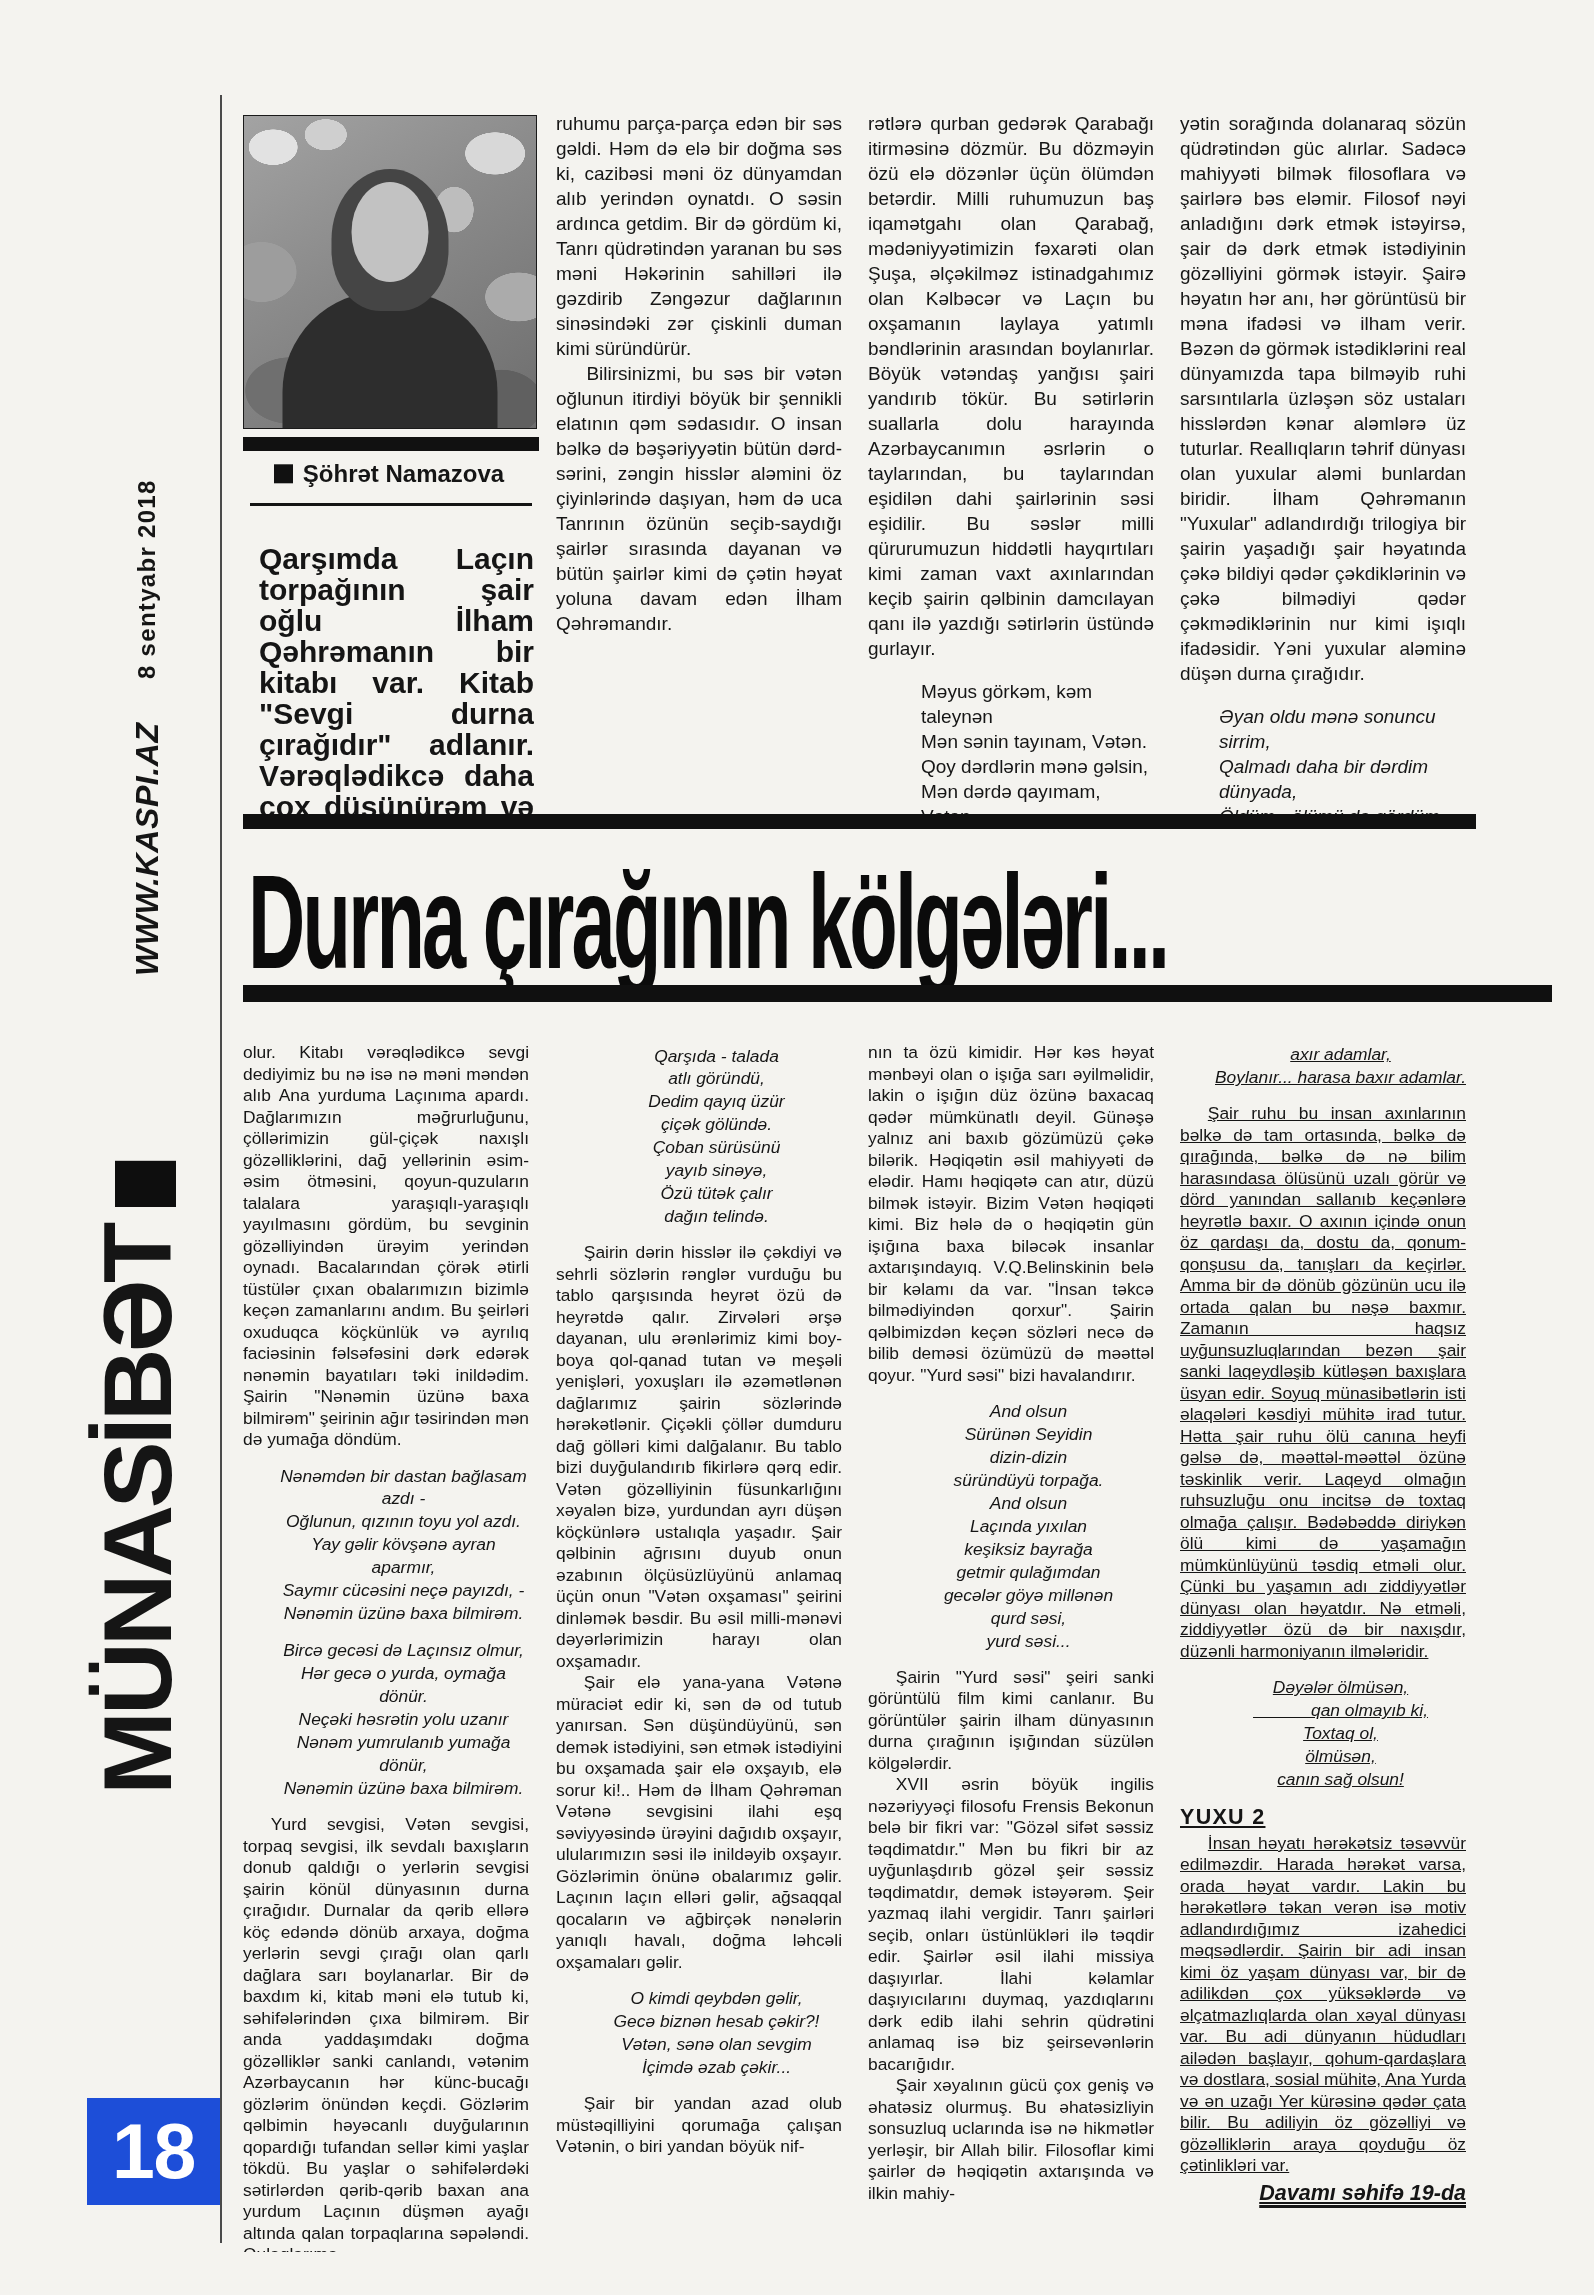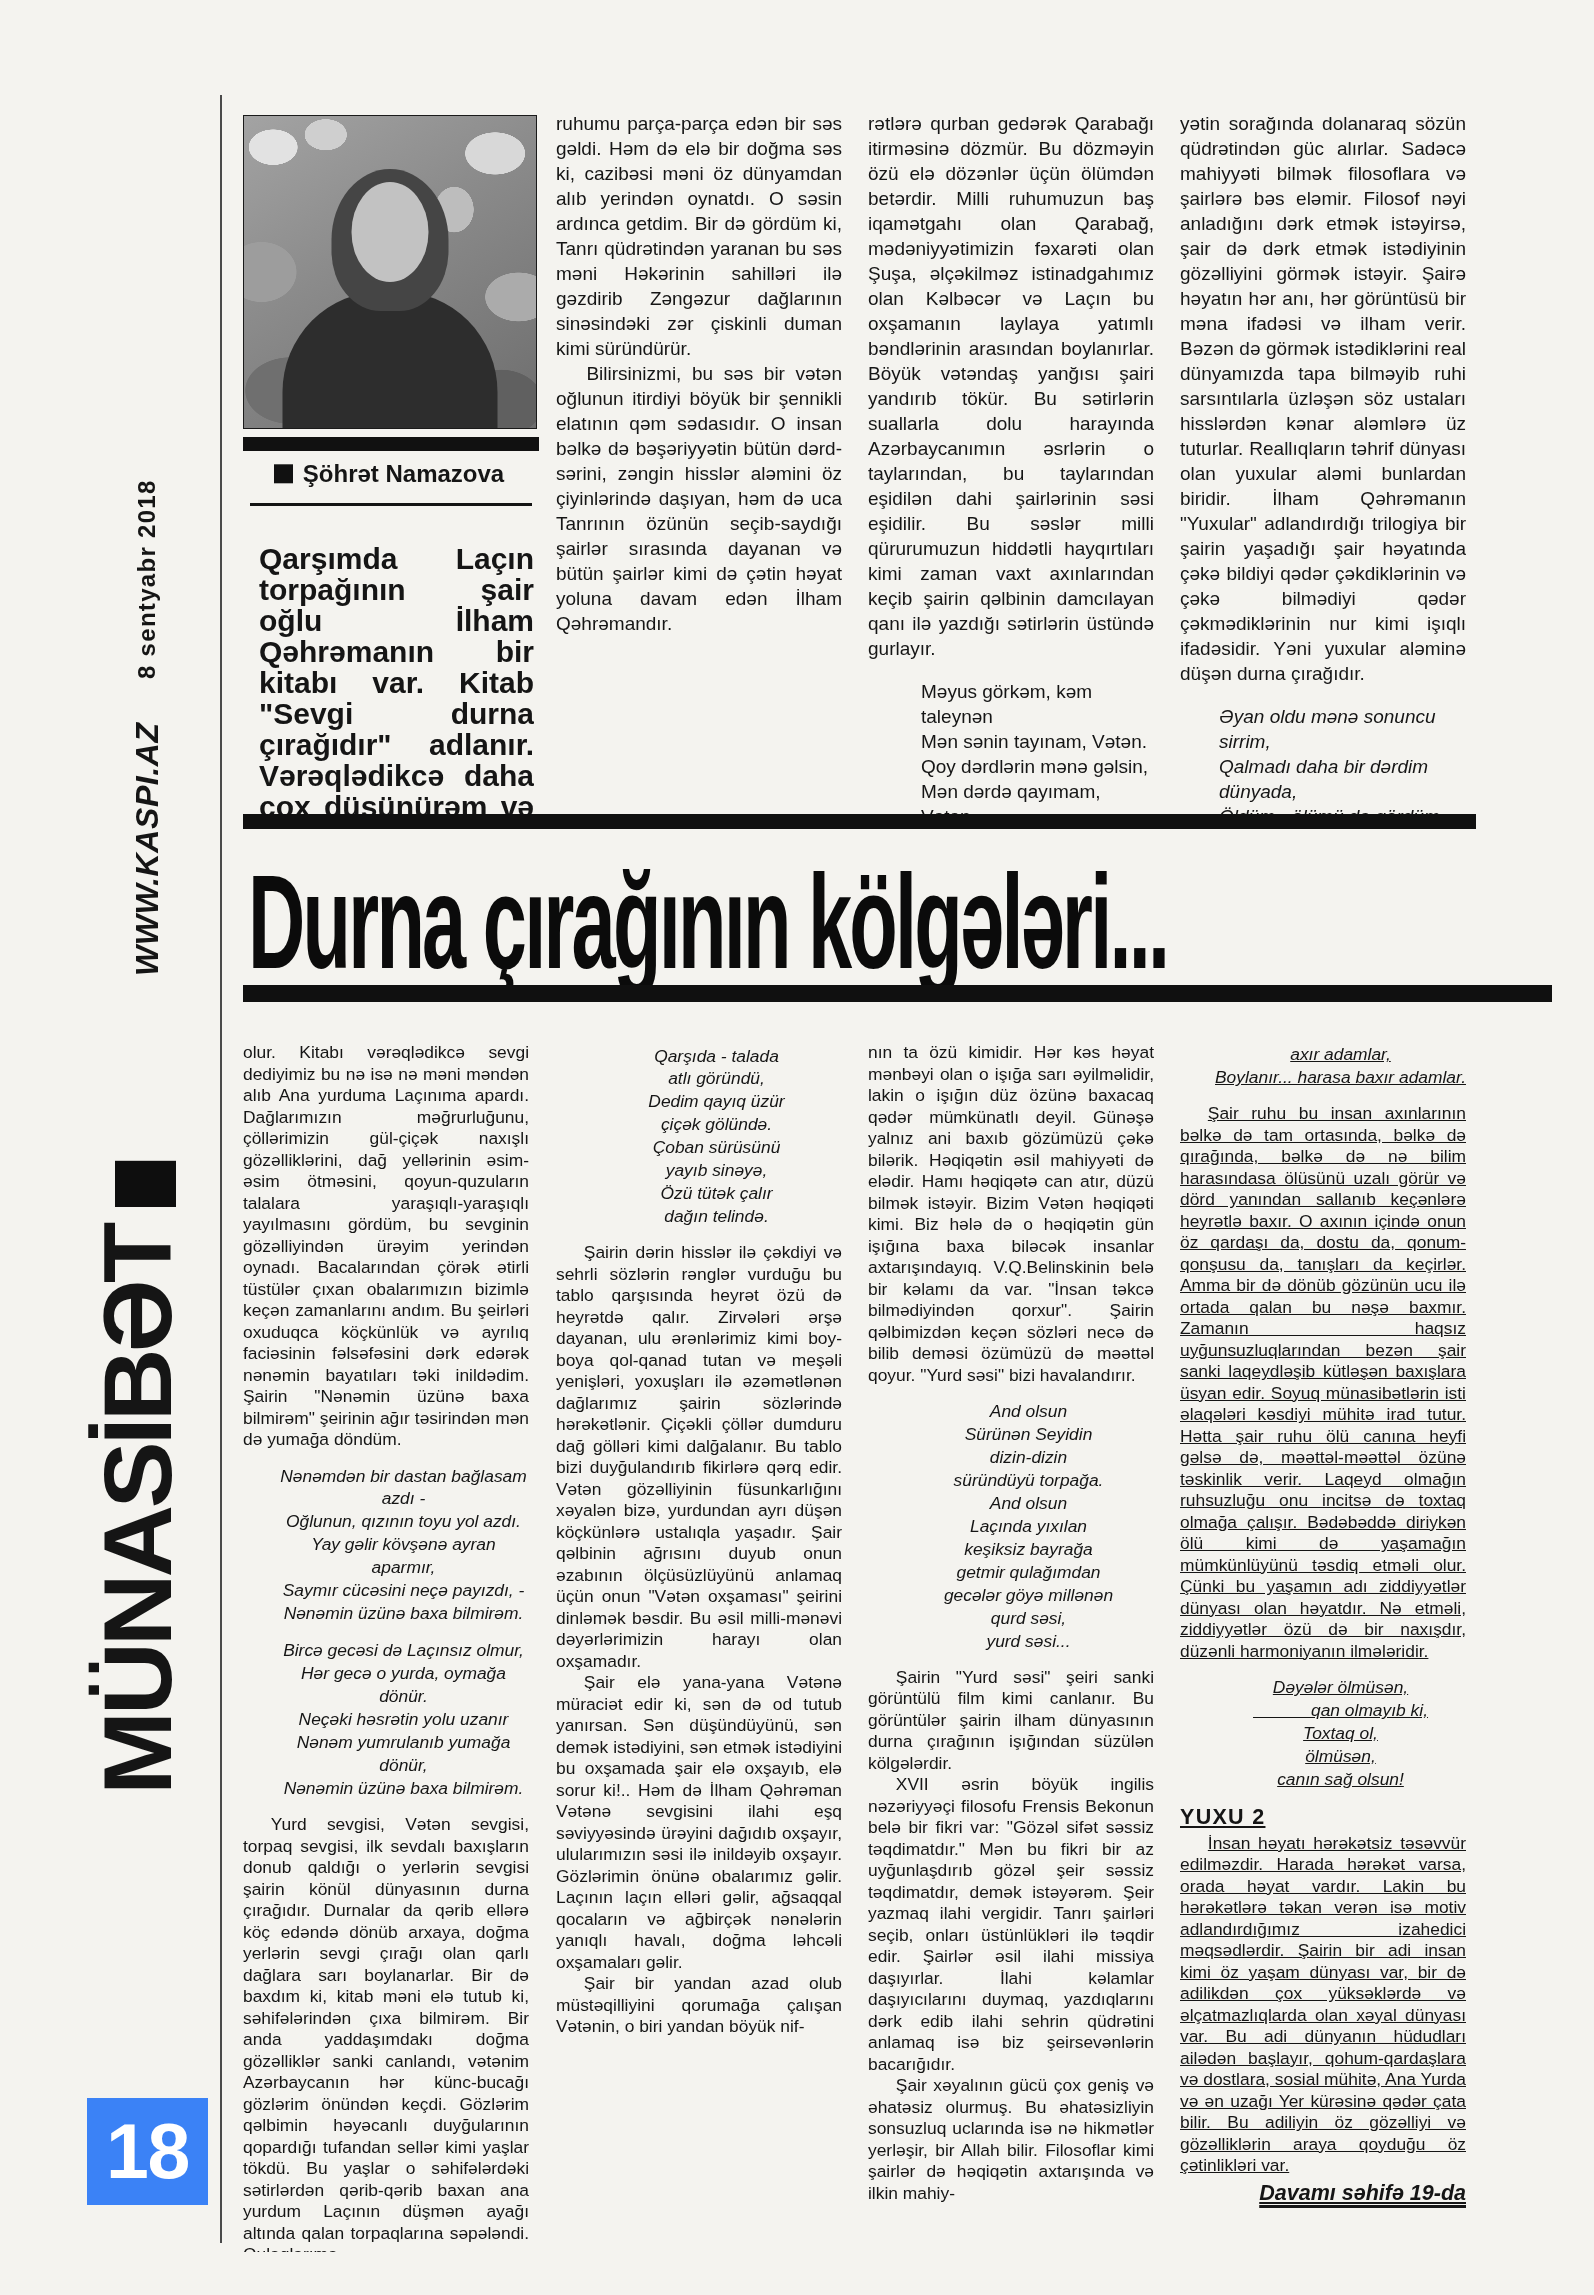--- a/index.html
+++ b/index.html
@@ -10,21 +10,21 @@
   }
   
   .vanchor{position:absolute;width:0;height:0;}
   .vanchor>span{display:block;transform:translate(-50%,-50%) rotate(-90deg);white-space:nowrap;}
   .v-date>span{font-size:24px;font-weight:bold;letter-spacing:1.3px;}
   .v-site>span{font-size:32px;font-weight:bold;font-style:italic;letter-spacing:0.6px;}
   .v-rubric>span{font-size:96px;font-weight:bold;letter-spacing:-3.8px;transform:translate(-50%,-50%) rotate(-90deg) scaleX(1.05);}
   .rubric-sq{display:inline-block;width:44px;height:61px;background:#0e0e0e;margin-left:17.7px;vertical-align:middle;}
   .vrule{position:absolute;left:220px;top:95px;width:1.9px;height:2148px;background:#4a4a4a;}
   .pagenum-box{
-    position:absolute;left:87px;top:2098px;width:121px;height:107px;background:#3b82f6;
+    position:absolute;left:87px;top:2098px;width:133px;height:107px;background:#1d4ed8;
     display:flex;align-items:center;justify-content:center;
   }
   .pagenum-box span{color:#fff;font-size:77px;font-weight:bold;letter-spacing:-1.3px;}
   
   .tcol{position:absolute;top:111px;width:286px;height:706px;font-size:19px;line-height:25px;text-align:justify;overflow:hidden;}
   .tcol p{margin:0 0 0 0;}
   .indent{text-indent:1.6em;}
   .photo{position:absolute;left:243px;top:115px;width:292px;height:312px;border:1.9px solid #1a1a1a;overflow:hidden;background:#8d8d8d;}
   .ph-bg{position:absolute;inset:0;background:
     radial-gradient(44px 32px at 10% 10%,#e2e2e2 0 55%,transparent 56%),
@@ -146,20 +146,24 @@
     <div class="poem" style="margin-top:2.5px;">Qarşıda - talada
 atlı göründü,
 Dedim qayıq üzür
 çiçək gölündə.
 Çoban sürüsünü
 yayıb sinəyə,
 Özü tütək çalır
 dağın telində.</div>
     <p class="indent">Şairin dərin hisslər ilə çəkdiyi və sehrli sözlərin rənglər vurduğu bu tablo qarşısında heyrət özü də heyrətdə qalır. Zirvələri ərşə dayanan, ulu ərənlərimiz kimi boy-boya qol-qanad tutan və meşəli yenişləri, yoxuşları ilə əzəmətlənən dağlarımız şairin sözlərində hərəkətlənir. Çiçəkli çöllər dumduru dağ gölləri kimi dalğalanır. Bu tablo bizi duyğulandırıb fikirlərə qərq edir. Vətən gözəlliyinin füsunkarlığını xəyalən bizə, yurdundan ayrı düşən köçkünlərə ustalıqla yaşadır. Şair qəlbinin ağrısını duyub onun əzabının ölçüsüzlüyünü anlamaq üçün onun "Vətən oxşaması" şeirini dinləmək bəsdir. Bu əsil milli-mənəvi dəyərlərimizin harayı olan oxşamadır.</p>
     <p class="indent">Şair elə yana-yana Vətənə müraciət edir ki, sən də od tutub yanırsan. Sən düşündüyünü, sən demək istədiyini, sən etmək istədiyini bu oxşamada şair elə oxşayıb, elə sorur ki!.. Həm də İlham Qəhrəman Vətənə sevgisini ilahi eşq səviyyəsində ürəyini dağıdıb oxşayır, ulularımızın səsi ilə inildəyib oxşayır. Gözlərimin önünə obalarımız gəlir. Laçının laçın elləri gəlir, ağsaqqal qocaların və ağbirçək nənələrin yanıqlı havalı, doğma ləhcəli oxşamaları gəlir.</p>
+    <div class="poem">O kimdi qeybdən gəlir,
+Gecə biznən hesab çəkir?!
+Vətən, sənə olan sevgim
+İçimdə əzab çəkir...</div>
     <p class="indent">Şair bir yandan azad olub müstəqilliyini qorumağa çalışan Vətənin, o biri yandan böyük nif-</p>
   </div>
 
   <div class="bcol" style="left:868px;">
     <p>nın ta özü kimidir. Hər kəs həyat mənbəyi olan o işığa sarı əyilməlidir, lakin o işığın düz özünə baxacaq qədər mümkünatlı deyil. Günəşə yalnız ani baxıb gözümüzü çəkə bilərik. Həqiqətin əsil mahiyyəti də elədir. Hamı həqiqətə can atır, düzü bilmək istəyir. Bizim Vətən həqiqəti kimi. Biz hələ də o həqiqətin gün işığına baxa biləcək insanlar axtarışındayıq. V.Q.Belinskinin belə bir kəlamı da var. "İnsan təkcə bilmədiyindən qorxur". Şairin qəlbimizdən keçən sözləri necə də bilib deməsi özümüzü də məəttəl qoyur. "Yurd səsi" bizi havalandırır.</p>
     <div class="poem deep">And olsun
 Sürünən Seyidin
 dizin-dizin
 süründüyü torpağa.
 And olsun

